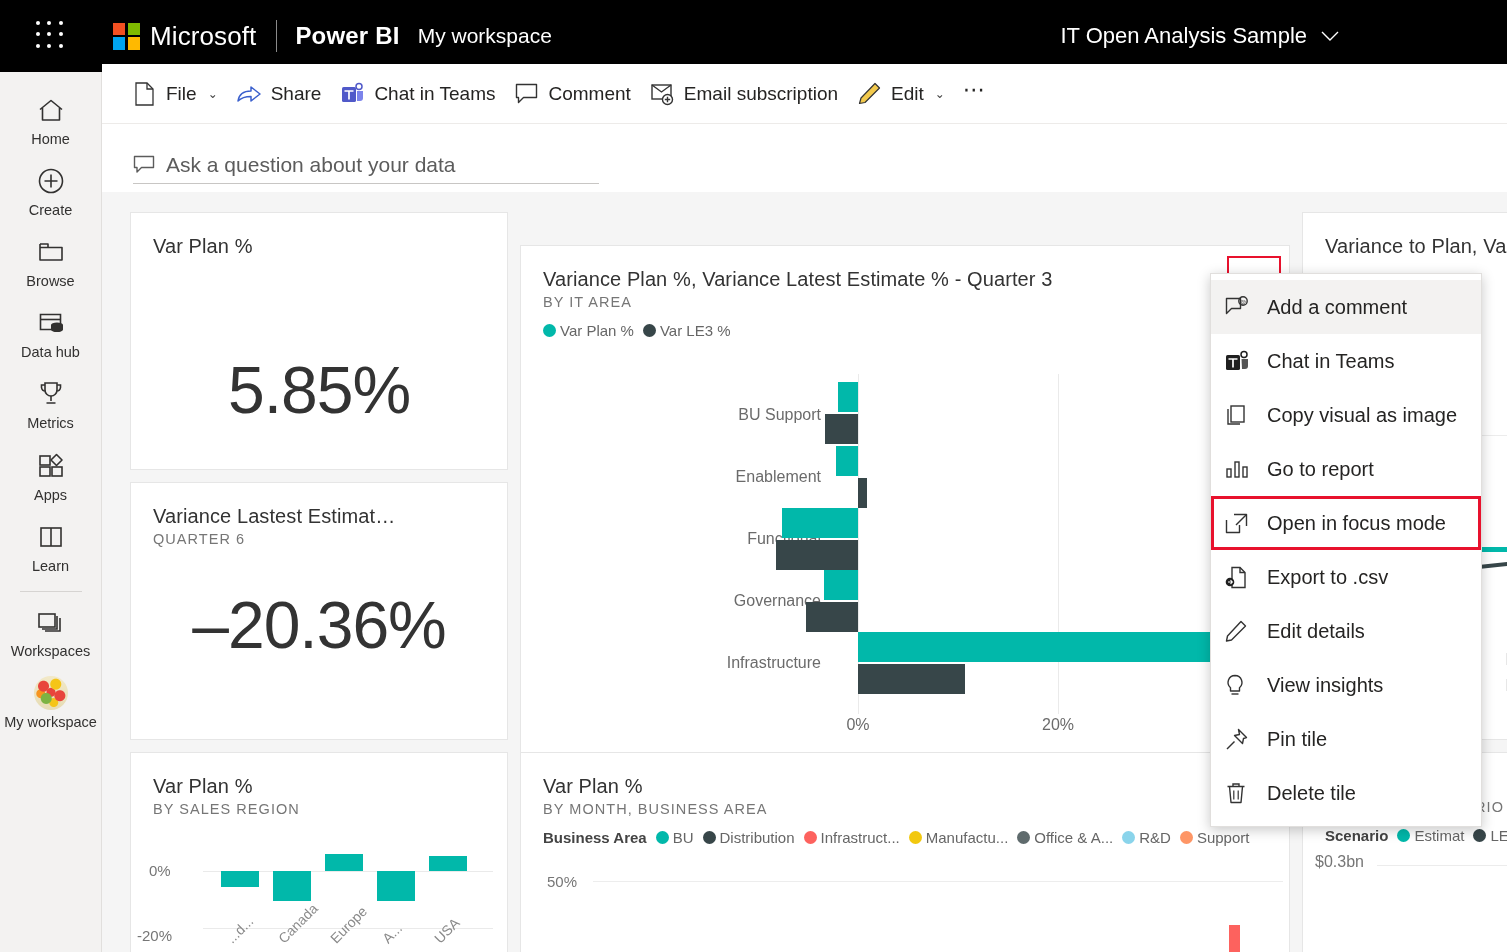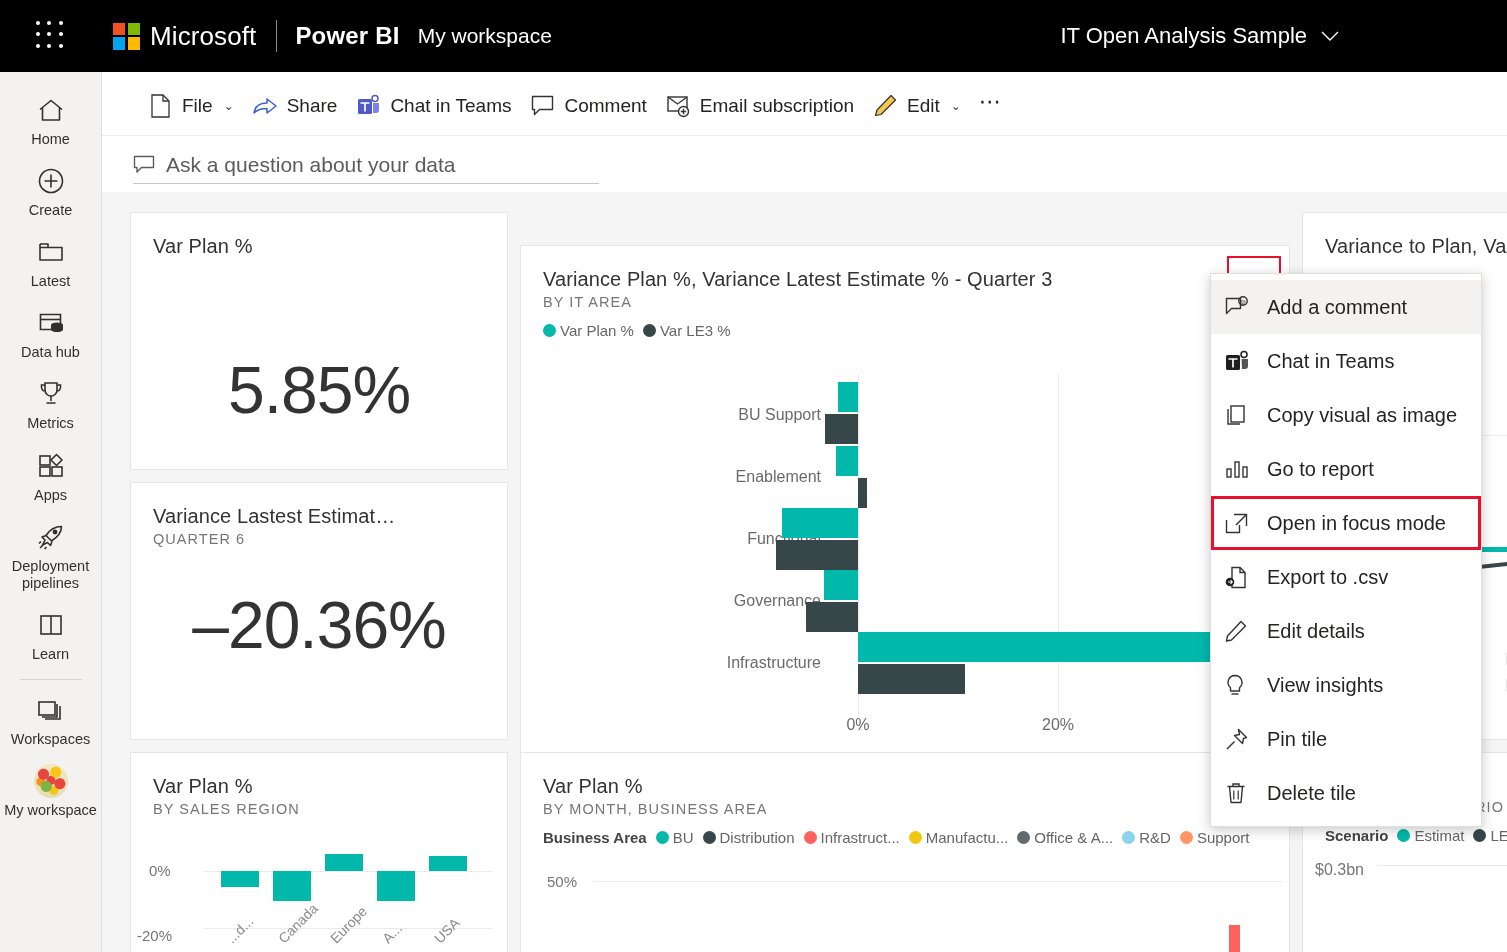--- a/index.html
+++ b/index.html
@@ -60,23 +60,23 @@
       radial-gradient(circle at 76% 58%, #e8453c 0 5px, transparent 6px),
       radial-gradient(circle at 36% 66%, #7cb342 0 5px, transparent 6px),
       radial-gradient(circle at 58% 78%, #f5c518 0 4px, transparent 5px),
       radial-gradient(circle at 20% 52%, #f7941e 0 4px, transparent 5px),
       radial-gradient(circle at 50% 48%, #e8453c 0 4px, transparent 5px),
       linear-gradient(#f2e9c8, #e6dcb4);
   }
 
   
   .cmdbar {
-    position: absolute; left: 102px; top: 76px; width: 1405px; height: 60px;
+    position: absolute; left: 102px; top: 64px; width: 1405px; height: 60px;
     background: #ffffff; border-bottom: 1px solid #edebe9;
-    display: flex; align-items: center; padding-left: 36px;
+    display: flex; align-items: center; padding-left: 20px;
   }
   .cmd {
     display: flex; align-items: center; height: 44px; padding: 0 9px;
     cursor: pointer; color: #252423; font-size: 19px; border-radius: 2px;
   }
   .cmd-ico { display: flex; align-items: center; justify-content: center; width: 26px; margin-right: 9px; }
   .cmd-caret { font-size: 12px; margin-left: 11px; color: #444; }
   .cmd-dots { letter-spacing: 2.5px; font-size: 22px; line-height: 1; padding-bottom: 7px; }
 
   
@@ -142,21 +142,21 @@
   
   .chart-mba { position: absolute; left: 0; top: 128px; width: 770px; height: 84px; }
   .mba-line { position: absolute; left: 72px; width: 690px; height: 1px; background: #ededed; }
   .mba-lbl { position: absolute; left: 26px; font-size: 15px; color: #767676; }
   .mba-bar { position: absolute; width: 11px; bottom: 0; }
   .rt-divider { position: absolute; left: 0; right: 0; top: 222px; height: 1px; background: #ececec; }
   .rt-teal { position: absolute; left: 150px; top: 334px; width: 100px; height: 5px; background: #01b8aa; }
   .rt-dark { position: absolute; left: 140px; top: 350px; width: 110px; height: 4px; background: #374649; transform: rotate(-6deg); }
   .rt-dist { position: absolute; right: 8px; font-size: 16px; color: #8a8a8a; }
   .rb-line { position: absolute; left: 74px; right: -10px; top: 112px; height: 1px; background: #ececec; }
-  .rb-lbl { position: absolute; left: 12px; top: 100px; font-size: 16px; color: #767676; margin-top: 8px; }
+  .rb-lbl { position: absolute; left: 12px; top: 100px; font-size: 16px; color: #767676; }
 
   
   .ctxmenu {
     position: absolute; left: 1210px; top: 273px; width: 272px;
     background: #ffffff; border: 1px solid #e1dfdd;
     box-shadow: 0 3px 12px rgba(0,0,0,.22);
     padding: 6px 0; z-index: 20;
   }
   .ctx-item {
     display: flex; align-items: center; height: 54px; padding: 0 14px;
@@ -227,21 +227,21 @@
       </div>
       <div class="nav-label">Create</div>
     </div>
 
     <div class="nav-item">
       <div class="nav-ico">
         <svg width="28" height="26" viewBox="0 0 28 26">
             <path d="M3 5h8v3.5M3 5v16h22V8.5H3" fill="none" stroke="#323130" stroke-width="1.6" stroke-linejoin="round"></path>
           </svg>
       </div>
-      <div class="nav-label">Latest</div>
+      <div class="nav-label">Browse</div>
     </div>
 
     <div class="nav-item">
       <div class="nav-ico">
         <svg width="28" height="26" viewBox="0 0 28 26">
             <path d="M3.5 4.5h20v15h-20z" fill="none" stroke="#323130" stroke-width="1.6"></path>
             <path d="M3.5 9.5h20" stroke="#323130" stroke-width="1.6"></path>
             <ellipse cx="20" cy="15" rx="6" ry="2.6" fill="#323130"></ellipse>
             <path d="M14 15v4.5c0 1.4 2.7 2.6 6 2.6s6-1.2 6-2.6V15" fill="#323130"></path>
           </svg>
@@ -265,31 +265,20 @@
         <svg width="28" height="28" viewBox="0 0 28 28">
             <rect x="3" y="4" width="10" height="9" fill="none" stroke="#323130" stroke-width="1.6"></rect>
             <rect x="3" y="15" width="10" height="9" fill="none" stroke="#323130" stroke-width="1.6"></rect>
             <rect x="15" y="15" width="10" height="9" fill="none" stroke="#323130" stroke-width="1.6"></rect>
             <path d="M19.5 2.5l5.5 5.5-5.5 5.5L14 8z" fill="none" stroke="#323130" stroke-width="1.6" stroke-linejoin="round"></path>
           </svg>
       </div>
       <div class="nav-label">Apps</div>
     </div>
 
-    <div class="nav-item">
-      <div class="nav-ico">
-        <svg width="28" height="28" viewBox="0 0 28 28">
-            <path d="M24.5 3.5c-7 0-12 3.5-15.5 9l5.5 5.5c5.5-3.5 10-8.5 10-14.5z" fill="none" stroke="#323130" stroke-width="1.6" stroke-linejoin="round"></path>
-            <circle cx="18" cy="9" r="2.4" fill="#323130"></circle>
-            <path d="M9 12.5L5 14l3 3-2.5 5 5-2.5 3 3 1.5-4" fill="none" stroke="#323130" stroke-width="1.6" stroke-linejoin="round"></path>
-            <path d="M3 25l3-3M2 20.5l2-2M7.5 26l2-2" stroke="#323130" stroke-width="1.6"></path>
-          </svg>
-      </div>
-      <div class="nav-label">Deployment pipelines</div>
-    </div>
 
     <div class="nav-item">
       <div class="nav-ico">
         <svg width="28" height="24" viewBox="0 0 28 24">
             <rect x="4" y="3" width="20" height="18" fill="none" stroke="#323130" stroke-width="1.6"></rect>
             <path d="M14 3v18" stroke="#323130" stroke-width="1.6"></path>
           </svg>
       </div>
       <div class="nav-label">Learn</div>
     </div>

